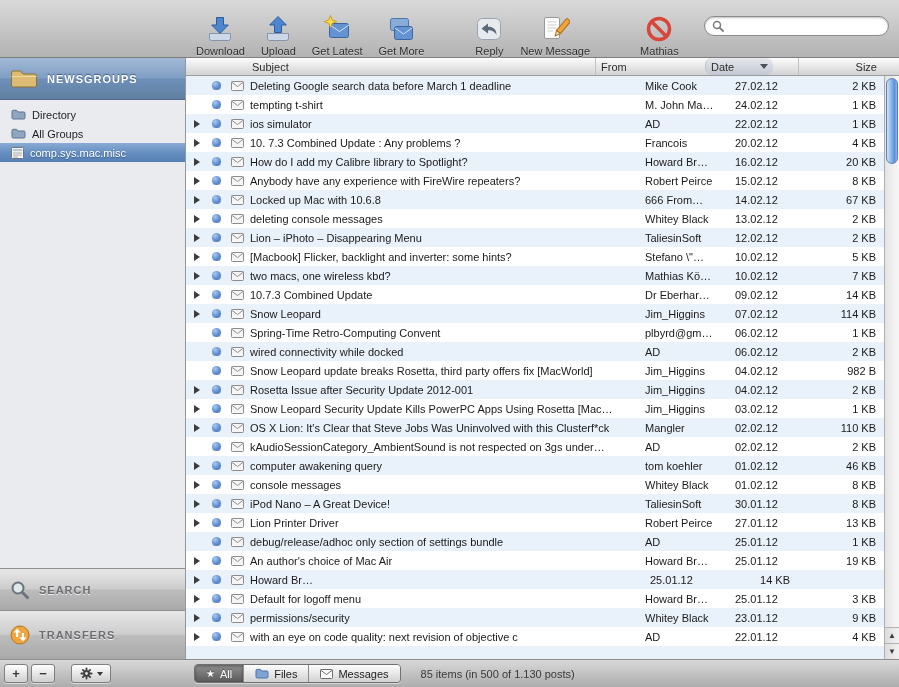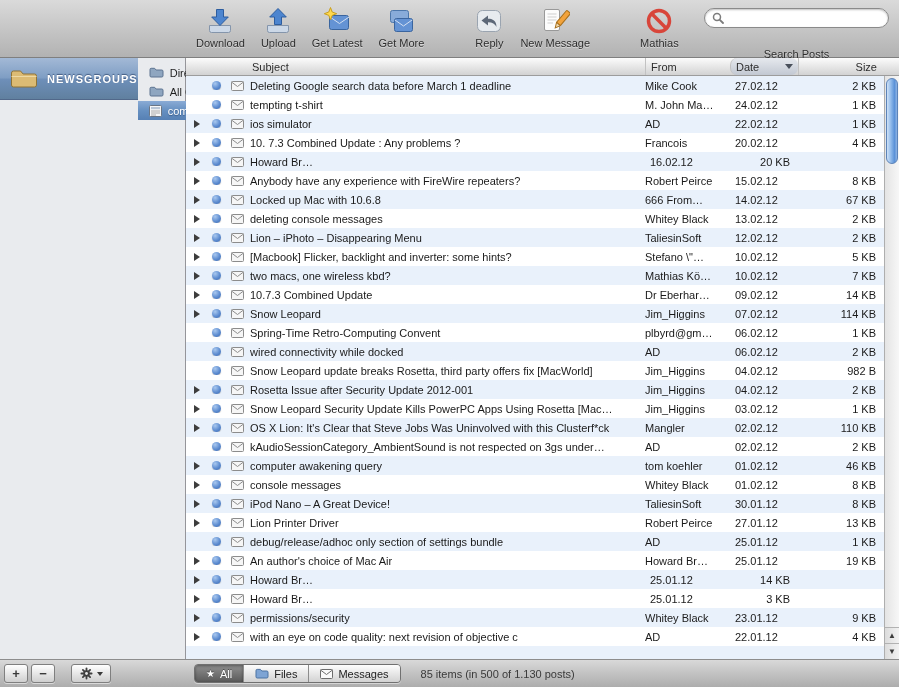--- a/index.html
+++ b/index.html
@@ -1,47 +1,47 @@
 <!DOCTYPE html>
 <html><head>
 <meta charset="utf-8">
 <style>
   * { margin:0; padding:0; box-sizing:border-box; }
   html,body { width:899px; height:687px; }
   body { font-family:"Liberation Sans","DejaVu Sans",sans-serif; font-size:11px; color:#1a1a1a; background:#fff; overflow:hidden; }
   .window { width:899px; height:687px; display:flex; flex-direction:column; background:#fff; }
 
   
-  .toolbar { height:58px; flex:0 0 58px; display:flex; align-items:flex-start; padding:5px 10px 0 196px; background:linear-gradient(180deg,#dadada 0%,#c6c6c6 50%,#b2b2b2 100%); border-bottom:1px solid #7f7f7f; }
+  .toolbar { height:58px; flex:0 0 58px; display:flex; align-items:flex-start; padding:13px 10px 0 196px; background:linear-gradient(180deg,#dadada 0%,#c6c6c6 50%,#b2b2b2 100%); border-bottom:1px solid #7f7f7f; }
   .tb-item { display:flex; flex-direction:column; align-items:center; margin-right:16px; cursor:default; }
   .tb-icon { height:31px; display:flex; align-items:center; justify-content:center; }
   .tb-label { font-size:11px; color:#2e2e2e; margin-top:1px; white-space:nowrap; text-shadow:0 1px 0 rgba(255,255,255,.45); }
   .gap-xl { margin-left:34px; }
   .tb-search { margin-left:auto; display:flex; flex-direction:column; align-items:center; }
   .search-field { width:185px; height:20px; margin-top:3px; border:1px solid #8a8a8a; border-radius:10px; background:#fff; display:flex; align-items:center; padding:0 7px; box-shadow:inset 0 1px 2px rgba(0,0,0,.25); }
   .search-field input { border:none; outline:none; background:transparent; flex:1; font-size:11px; font-family:inherit; margin-left:4px; }
   .tb-search .tb-label { margin-top:20px; }
 
   
   .content { flex:1; display:flex; min-height:0; }
 
   
-  .sidebar { width:186px; flex:0 0 186px; background:#e9ebee; border-right:1px solid #95959a; display:flex; flex-direction:row; }
+  .sidebar { width:186px; flex:0 0 186px; background:#e9ebee; border-right:1px solid #95959a; display:flex; flex-direction:column; }
   .sb-header { height:42px; flex:0 0 42px; display:flex; align-items:center; gap:9px; padding-left:10px; font-weight:bold; letter-spacing:1px; font-size:11px; }
   .sb-header.blue { background:linear-gradient(180deg,#a3b9d6 0%,#7f9ec4 48%,#6e8fb9 52%,#60809f 100%); color:#fff; text-shadow:0 -1px 1px rgba(10,30,70,.55); border-bottom:1px solid #51688a; }
   .sb-header.gray { background:linear-gradient(180deg,#e7e7e7 0%,#cdcdcd 48%,#bcbcbc 52%,#a9a9a9 100%); color:#6c6c72; text-shadow:0 1px 0 rgba(255,255,255,.75); border-top:1px solid #8f8f8f; }
   .sb-header.transfers { height:49px; flex:0 0 49px; }
   .sb-items { padding-top:5px; }
   .sb-item { height:19px; display:flex; align-items:center; gap:6px; padding-left:11px; color:#1f1f1f; cursor:default; }
   .sb-item.selected { background:linear-gradient(180deg,#8aabd5 0%,#6690c1 50%,#5680b4 100%); color:#fff; text-shadow:0 1px 1px rgba(10,30,70,.45); }
   .sb-spacer { flex:1; }
 
   
   .main { flex:1; display:flex; flex-direction:column; min-width:0; }
-  .thead { height:18px; flex:0 0 18px; display:grid; grid-template-columns:1fr 85px 68px 101px; background:linear-gradient(180deg,#fcfcfc,#d2d2d2); border-bottom:1px solid #9c9c9c; color:#2d2d2d; }
+  .thead { height:18px; flex:0 0 18px; display:grid; grid-template-columns:1fr 85px 68px 101px; background:linear-gradient(180deg,#fcfcfc,#d2d2d2); border-bottom:1px solid #9c9c9c; color:#2d2d2d;gap:25px; }
   .th { display:flex; align-items:center; padding:0 5px; border-left:1px solid #c2c2c2; white-space:nowrap; overflow:hidden; }
   .th-subject { border-left:none; padding-left:66px; }
   .th-date { background:linear-gradient(180deg,#e6e9ee,#c2c8d2); justify-content:space-between;border-radius:7px; }
   .sort-tri { width:0; height:0; border-left:4px solid transparent; border-right:4px solid transparent; border-top:5px solid #49505b; margin-left:4px; }
   .th-size { justify-content:flex-end; padding-right:22px; }
 
   .body-wrap { flex:1; display:flex; min-height:0; }
   .rows { flex:1; overflow:hidden; background:repeating-linear-gradient(180deg,#e9f1fb 0px,#e9f1fb 19px,#ffffff 19px,#ffffff 38px); }
   .row { height:19px; display:grid; grid-template-columns:22px 16px 26px 1fr 85px 68px 86px; align-items:center; cursor:default; }
   .cell { white-space:nowrap; overflow:hidden; }
@@ -329,20 +329,21 @@
               </span>
     <span class="cell c-dot">
                 <span class="dot"></span>
               </span>
     <span class="cell c-env">
       <svg width="13" height="10" viewBox="0 0 13 10">
                   <rect x="0.5" y="0.5" width="12" height="9" rx="1" fill="#f6f6f6" stroke="#8c8c8c"></rect>
                   <path d="M0.5 1 L6.5 5.5 L12.5 1" fill="none" stroke="#8c8c8c"></path>
                 </svg>
     </span>
+    <span class="cell c-subject">How do I add my Calibre library to Spotlight?</span>
     <span class="cell c-from">Howard Br…</span>
     <span class="cell c-date">16.02.12</span>
     <span class="cell c-size">20 KB</span>
   </div>
             <div class="row">
     <span class="cell c-tri">
                 <span class="tri"></span>
               </span>
     <span class="cell c-dot">
                 <span class="dot"></span>
@@ -741,20 +742,21 @@
               </span>
     <span class="cell c-dot">
                 <span class="dot"></span>
               </span>
     <span class="cell c-env">
       <svg width="13" height="10" viewBox="0 0 13 10">
                   <rect x="0.5" y="0.5" width="12" height="9" rx="1" fill="#f6f6f6" stroke="#8c8c8c"></rect>
                   <path d="M0.5 1 L6.5 5.5 L12.5 1" fill="none" stroke="#8c8c8c"></path>
                 </svg>
     </span>
+    <span class="cell c-subject">Default for logoff menu</span>
     <span class="cell c-from">Howard Br…</span>
     <span class="cell c-date">25.01.12</span>
     <span class="cell c-size">3 KB</span>
   </div>
             <div class="row">
     <span class="cell c-tri">
                 <span class="tri"></span>
               </span>
     <span class="cell c-dot">
                 <span class="dot"></span>

